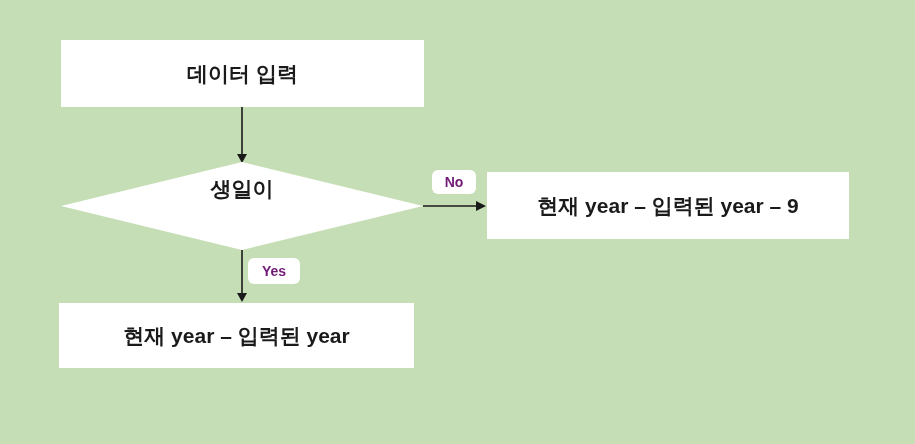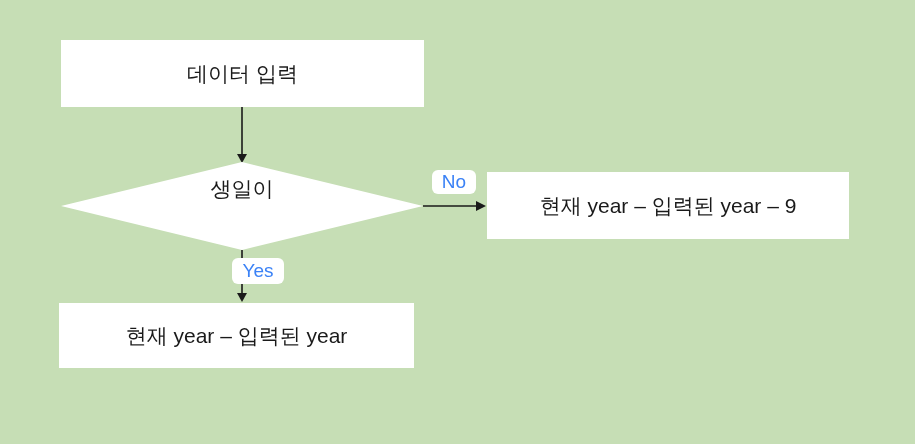--- a/index.html
+++ b/index.html
@@ -7,20 +7,21 @@
     padding: 0;
   }
   .canvas {
     position: relative;
     width: 915px;
     height: 444px;
     background: #c6deb5;
     font-family: "Liberation Sans", sans-serif;
     color: #1a1a1a;
     overflow: hidden;
+    font-weight: bold;
   }
   .edge-layer {
     position: absolute;
     left: 0;
     top: 0;
     width: 915px;
     height: 444px;
   }
   .node {
     position: absolute;
@@ -50,25 +51,25 @@
     font-size: 21px;
     line-height: 27px;
   }
   .edge-label {
     position: absolute;
     background: #ffffff;
     border-radius: 6px;
     display: flex;
     align-items: center;
     justify-content: center;
-    font-size: 19px;
-    color: #3b82f6;
+    font-size: 14px;
+    color: #701a75;
   }
   .edge-label-no  { left: 432px; top: 170px; width: 44px; height: 24px; }
-  .edge-label-yes { left: 232px; top: 258px; width: 52px; height: 26px; }
+  .edge-label-yes { left: 248px; top: 258px; width: 52px; height: 26px; }
 </style>
 </head>
 <body>
 
 <div class="canvas">
 
   <svg class="edge-layer" viewBox="0 0 915 444" xmlns="http://www.w3.org/2000/svg">
 
     <g>
       <line x1="242" y1="107" x2="242" y2="155" stroke="#1a1a1a" stroke-width="1.6"></line>

